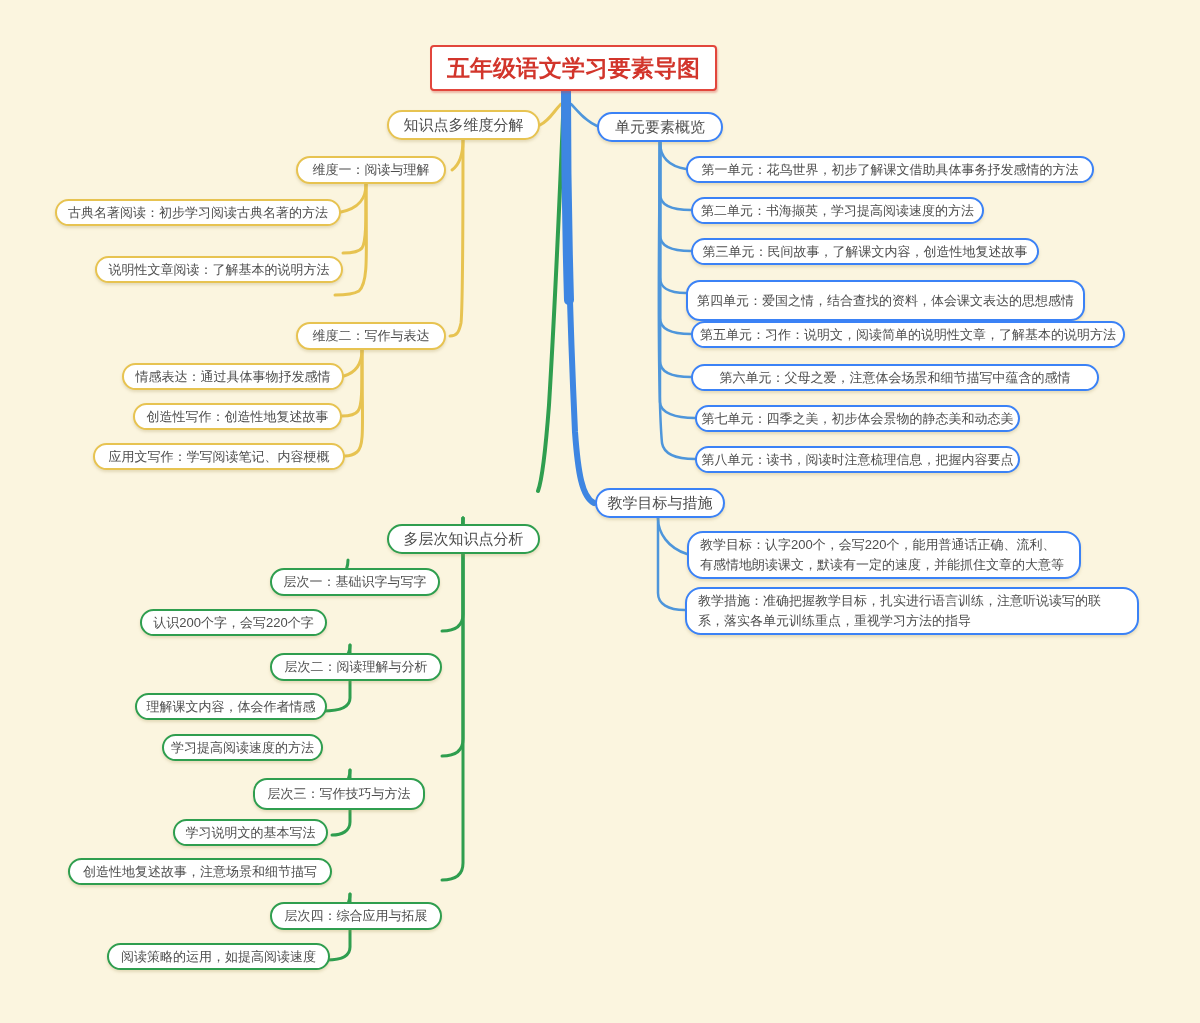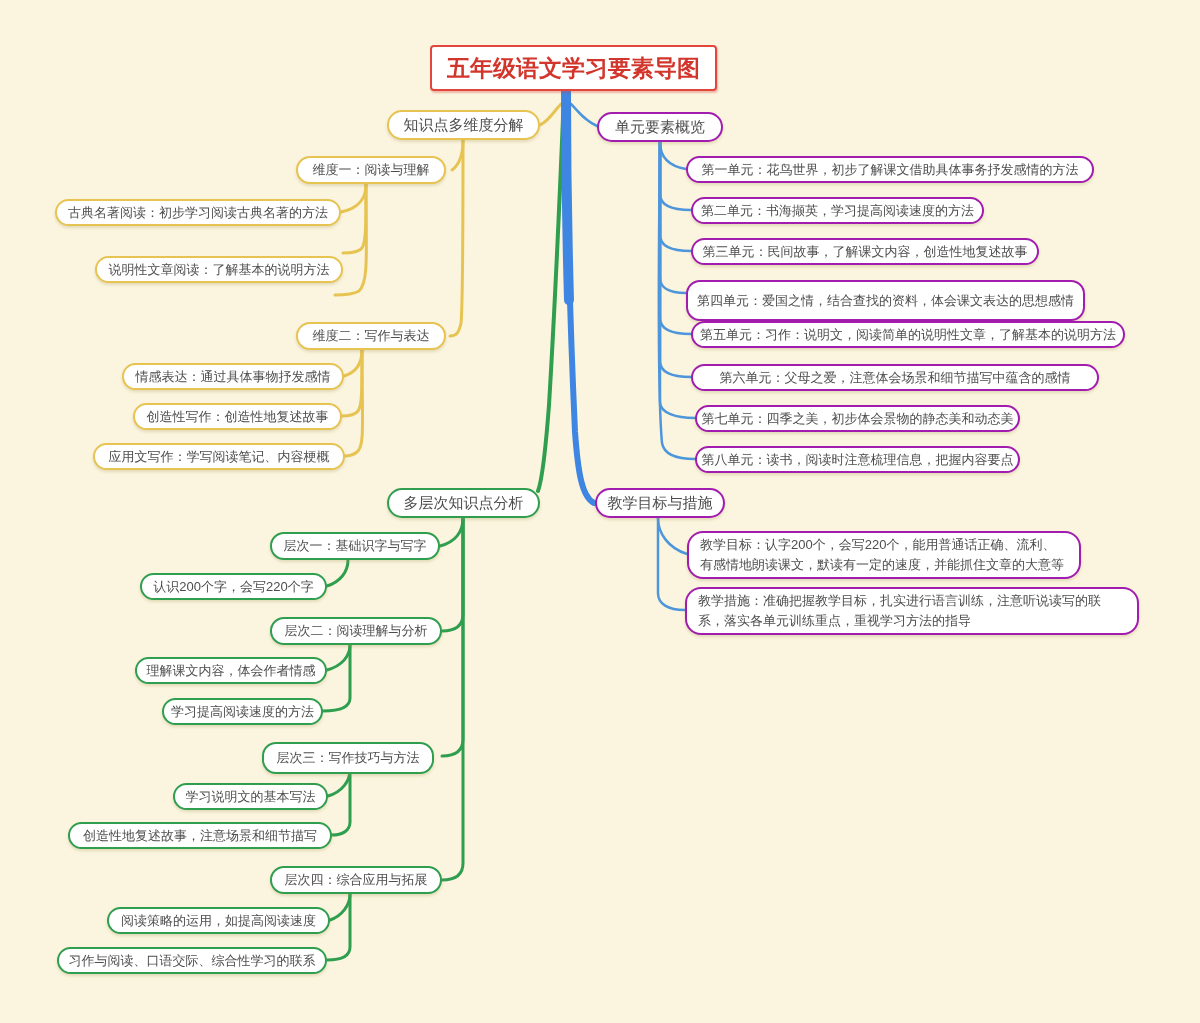--- a/index.html
+++ b/index.html
@@ -17,22 +17,22 @@
   .etg{stroke:#2f9e4f;stroke-width:4;}
   .etb{stroke:#3e86e2;stroke-width:6;}
   .etb2{stroke:#3e86e2;stroke-width:10;}
   .node{
     position:absolute;display:flex;align-items:center;justify-content:center;
     background:#ffffff;border-radius:14px;box-sizing:border-box;
     font-size:13px;color:#4d4d4d;white-space:nowrap;
     box-shadow:0 2px 3px rgba(170,150,90,.28);cursor:pointer;
   }
   .yellow{border:2px solid #e7c351;}
-  .blue{border:2px solid #a21caf;}
-  .green{border:2px solid #2f9e4f;}
+  .blue{border:2px solid #3b82f6;}
+  .green{border:2px solid #2f9e4f;margin-top:36px;}
   .root{font-size:15px;border-radius:15px;}
   .wrap{
     white-space:normal;text-align:left;justify-content:flex-start;
     padding:3px 11px;line-height:20px;font-size:13px;border-radius:16px;
   }
   .title{
     position:absolute;left:430px;top:45px;width:287px;height:46px;
     display:flex;align-items:center;justify-content:center;
     background:#ffffff;border:2px solid #e2463c;border-radius:4px;
     color:#d2352b;font-weight:bold;font-size:23px;white-space:nowrap;
@@ -106,24 +106,23 @@
   <div class="node blue" style="left:691px;top:364px;width:408px;height:27px">第六单元：父母之爱，注意体会场景和细节描写中蕴含的感情</div>
   <div class="node blue" style="left:695px;top:405px;width:325px;height:27px">第七单元：四季之美，初步体会景物的静态美和动态美</div>
   <div class="node blue" style="left:695px;top:446px;width:325px;height:27px">第八单元：读书，阅读时注意梳理信息，把握内容要点</div>
 
   <div class="node green root" style="left:387px;top:488px;width:153px;height:30px">多层次知识点分析</div>
   <div class="node green" style="left:270px;top:532px;width:170px;height:28px">层次一：基础识字与写字</div>
   <div class="node green" style="left:140px;top:573px;width:187px;height:27px">认识200个字，会写220个字</div>
   <div class="node green" style="left:270px;top:617px;width:172px;height:28px">层次二：阅读理解与分析</div>
   <div class="node green" style="left:135px;top:657px;width:192px;height:27px">理解课文内容，体会作者情感</div>
   <div class="node green" style="left:162px;top:698px;width:161px;height:27px">学习提高阅读速度的方法</div>
-  <div class="node green" style="left:262px;top:742px;width:172px;height:32px">层次三：写作技巧与方法</div>
+  <div class="node green" style="left:253px;top:742px;width:172px;height:32px">层次三：写作技巧与方法</div>
   <div class="node green" style="left:173px;top:783px;width:155px;height:27px">学习说明文的基本写法</div>
   <div class="node green" style="left:68px;top:822px;width:264px;height:27px">创造性地复述故事，注意场景和细节描写</div>
   <div class="node green" style="left:270px;top:866px;width:172px;height:28px">层次四：综合应用与拓展</div>
   <div class="node green" style="left:107px;top:907px;width:223px;height:27px">阅读策略的运用，如提高阅读速度</div>
-  <div class="node green" style="left:57px;top:947px;width:270px;height:27px">习作与阅读、口语交际、综合性学习的联系</div>
 
   <div class="node blue root" style="left:595px;top:488px;width:130px;height:30px">教学目标与措施</div>
   <div class="node blue wrap" style="left:687px;top:531px;width:394px;height:48px">教学目标：认字200个，会写220个，能用普通话正确、流利、有感情地朗读课文，默读有一定的速度，并能抓住文章的大意等</div>
   <div class="node blue wrap" style="left:685px;top:587px;width:454px;height:48px">教学措施：准确把握教学目标，扎实进行语言训练，注意听说读写的联系，落实各单元训练重点，重视学习方法的指导</div>
 
 </div>
 
 </body></html>

